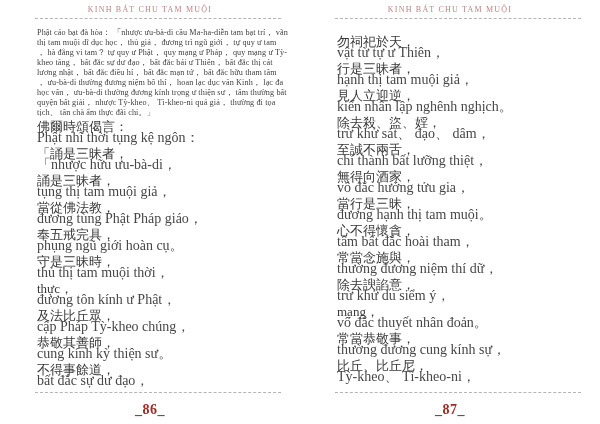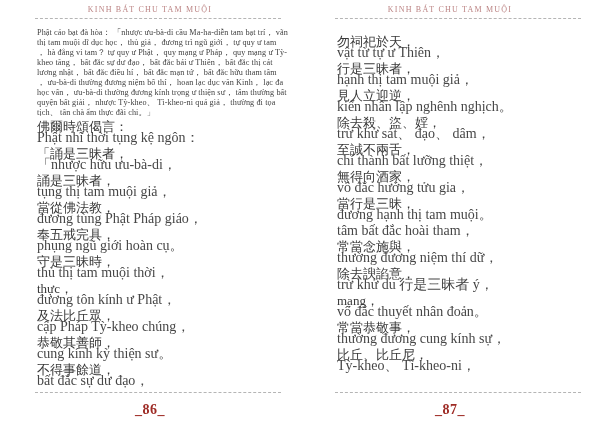--- a/index.html
+++ b/index.html
@@ -176,29 +176,30 @@
           </div>
           <div class="couplet">
             <div class="zh">無得向酒家，</div>
             <div class="vi">vô đắc hướng tửu gia，</div>
           </div>
           <div class="couplet">
             <div class="zh">當行是三昧，</div>
             <div class="vi">đương hạnh thị tam muội。</div>
           </div>
           <div class="couplet">
+            <div class="zh">心不得懷貪，</div>
             <div class="vi">tâm bất đắc hoài tham，</div>
           </div>
           <div class="couplet">
             <div class="zh">常當念施與，</div>
             <div class="vi">thường đương niệm thí dữ，</div>
           </div>
           <div class="couplet">
             <div class="zh">除去諛諂意，</div>
-            <div class="vi">trừ khử du 行是三昧者 ý，</div>
+            <div class="vi">trừ khử du siểm ý，</div>
           </div>
           <div class="couplet">
             <div class="zh">mạng，</div>
             <div class="vi">vô đắc thuyết nhân đoản。</div>
           </div>
           <div class="couplet">
             <div class="zh">常當恭敬事，</div>
             <div class="vi">thường đương cung kính sự，</div>
           </div>
           <div class="couplet">

